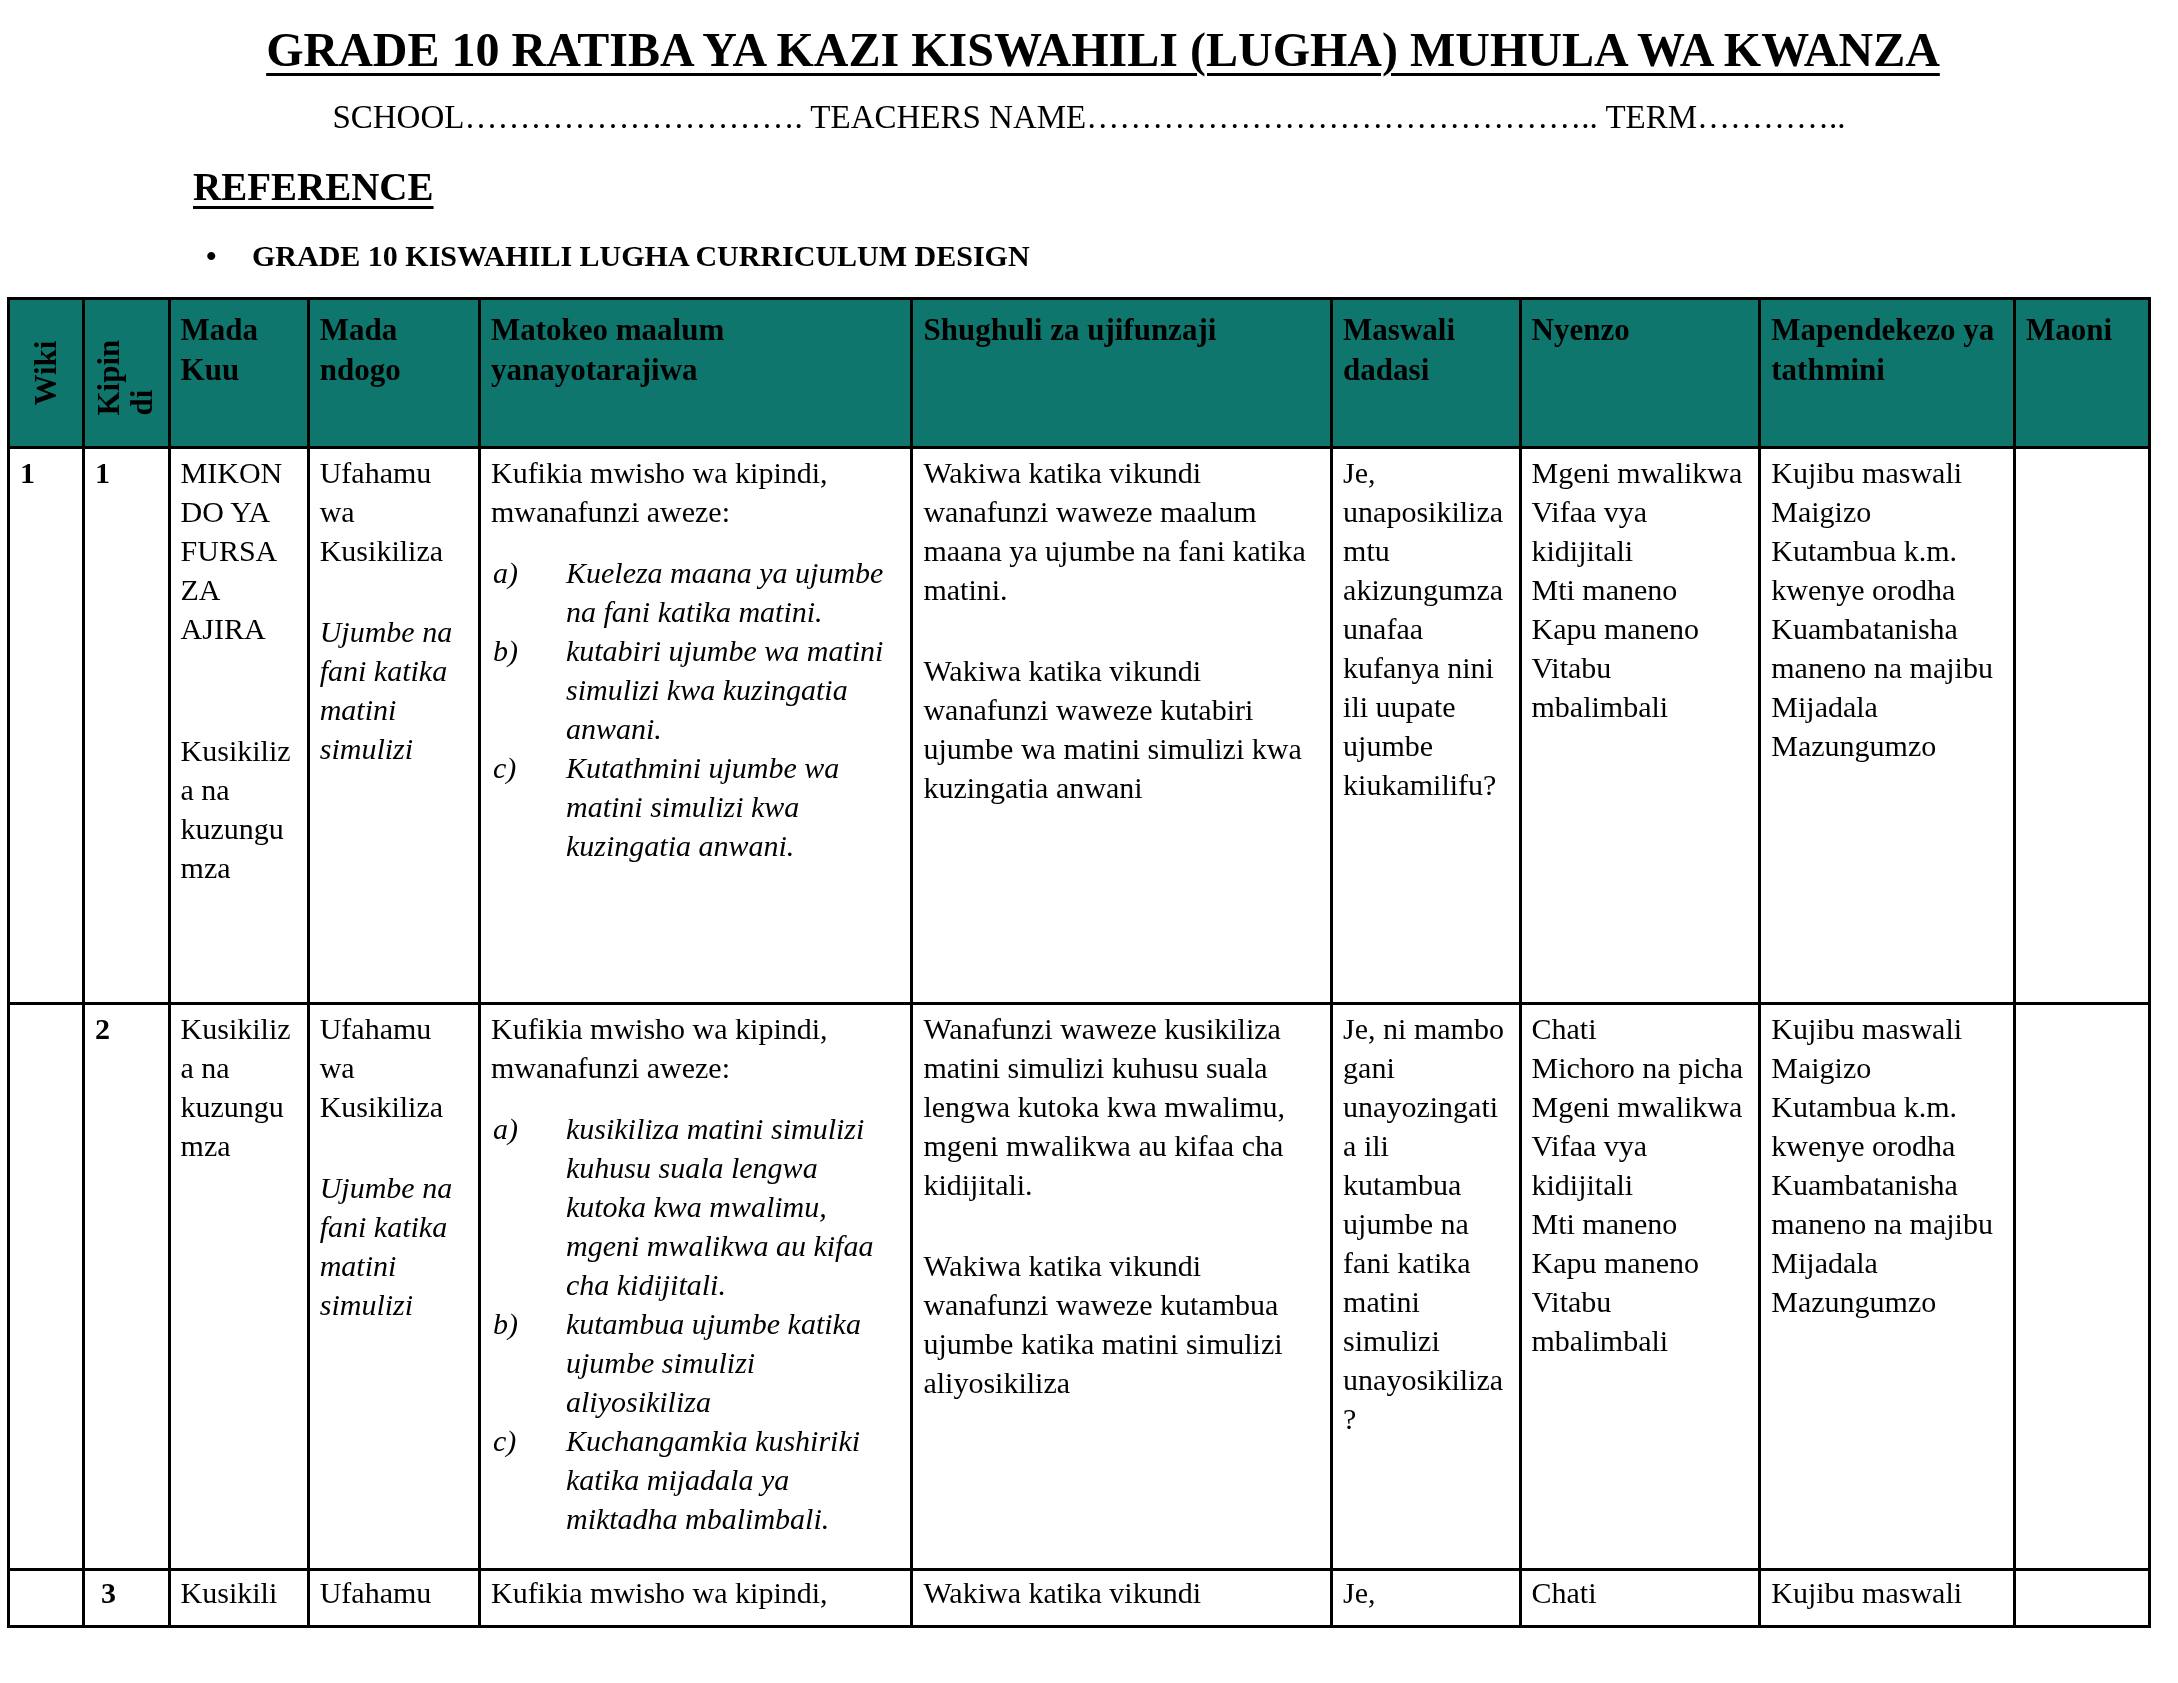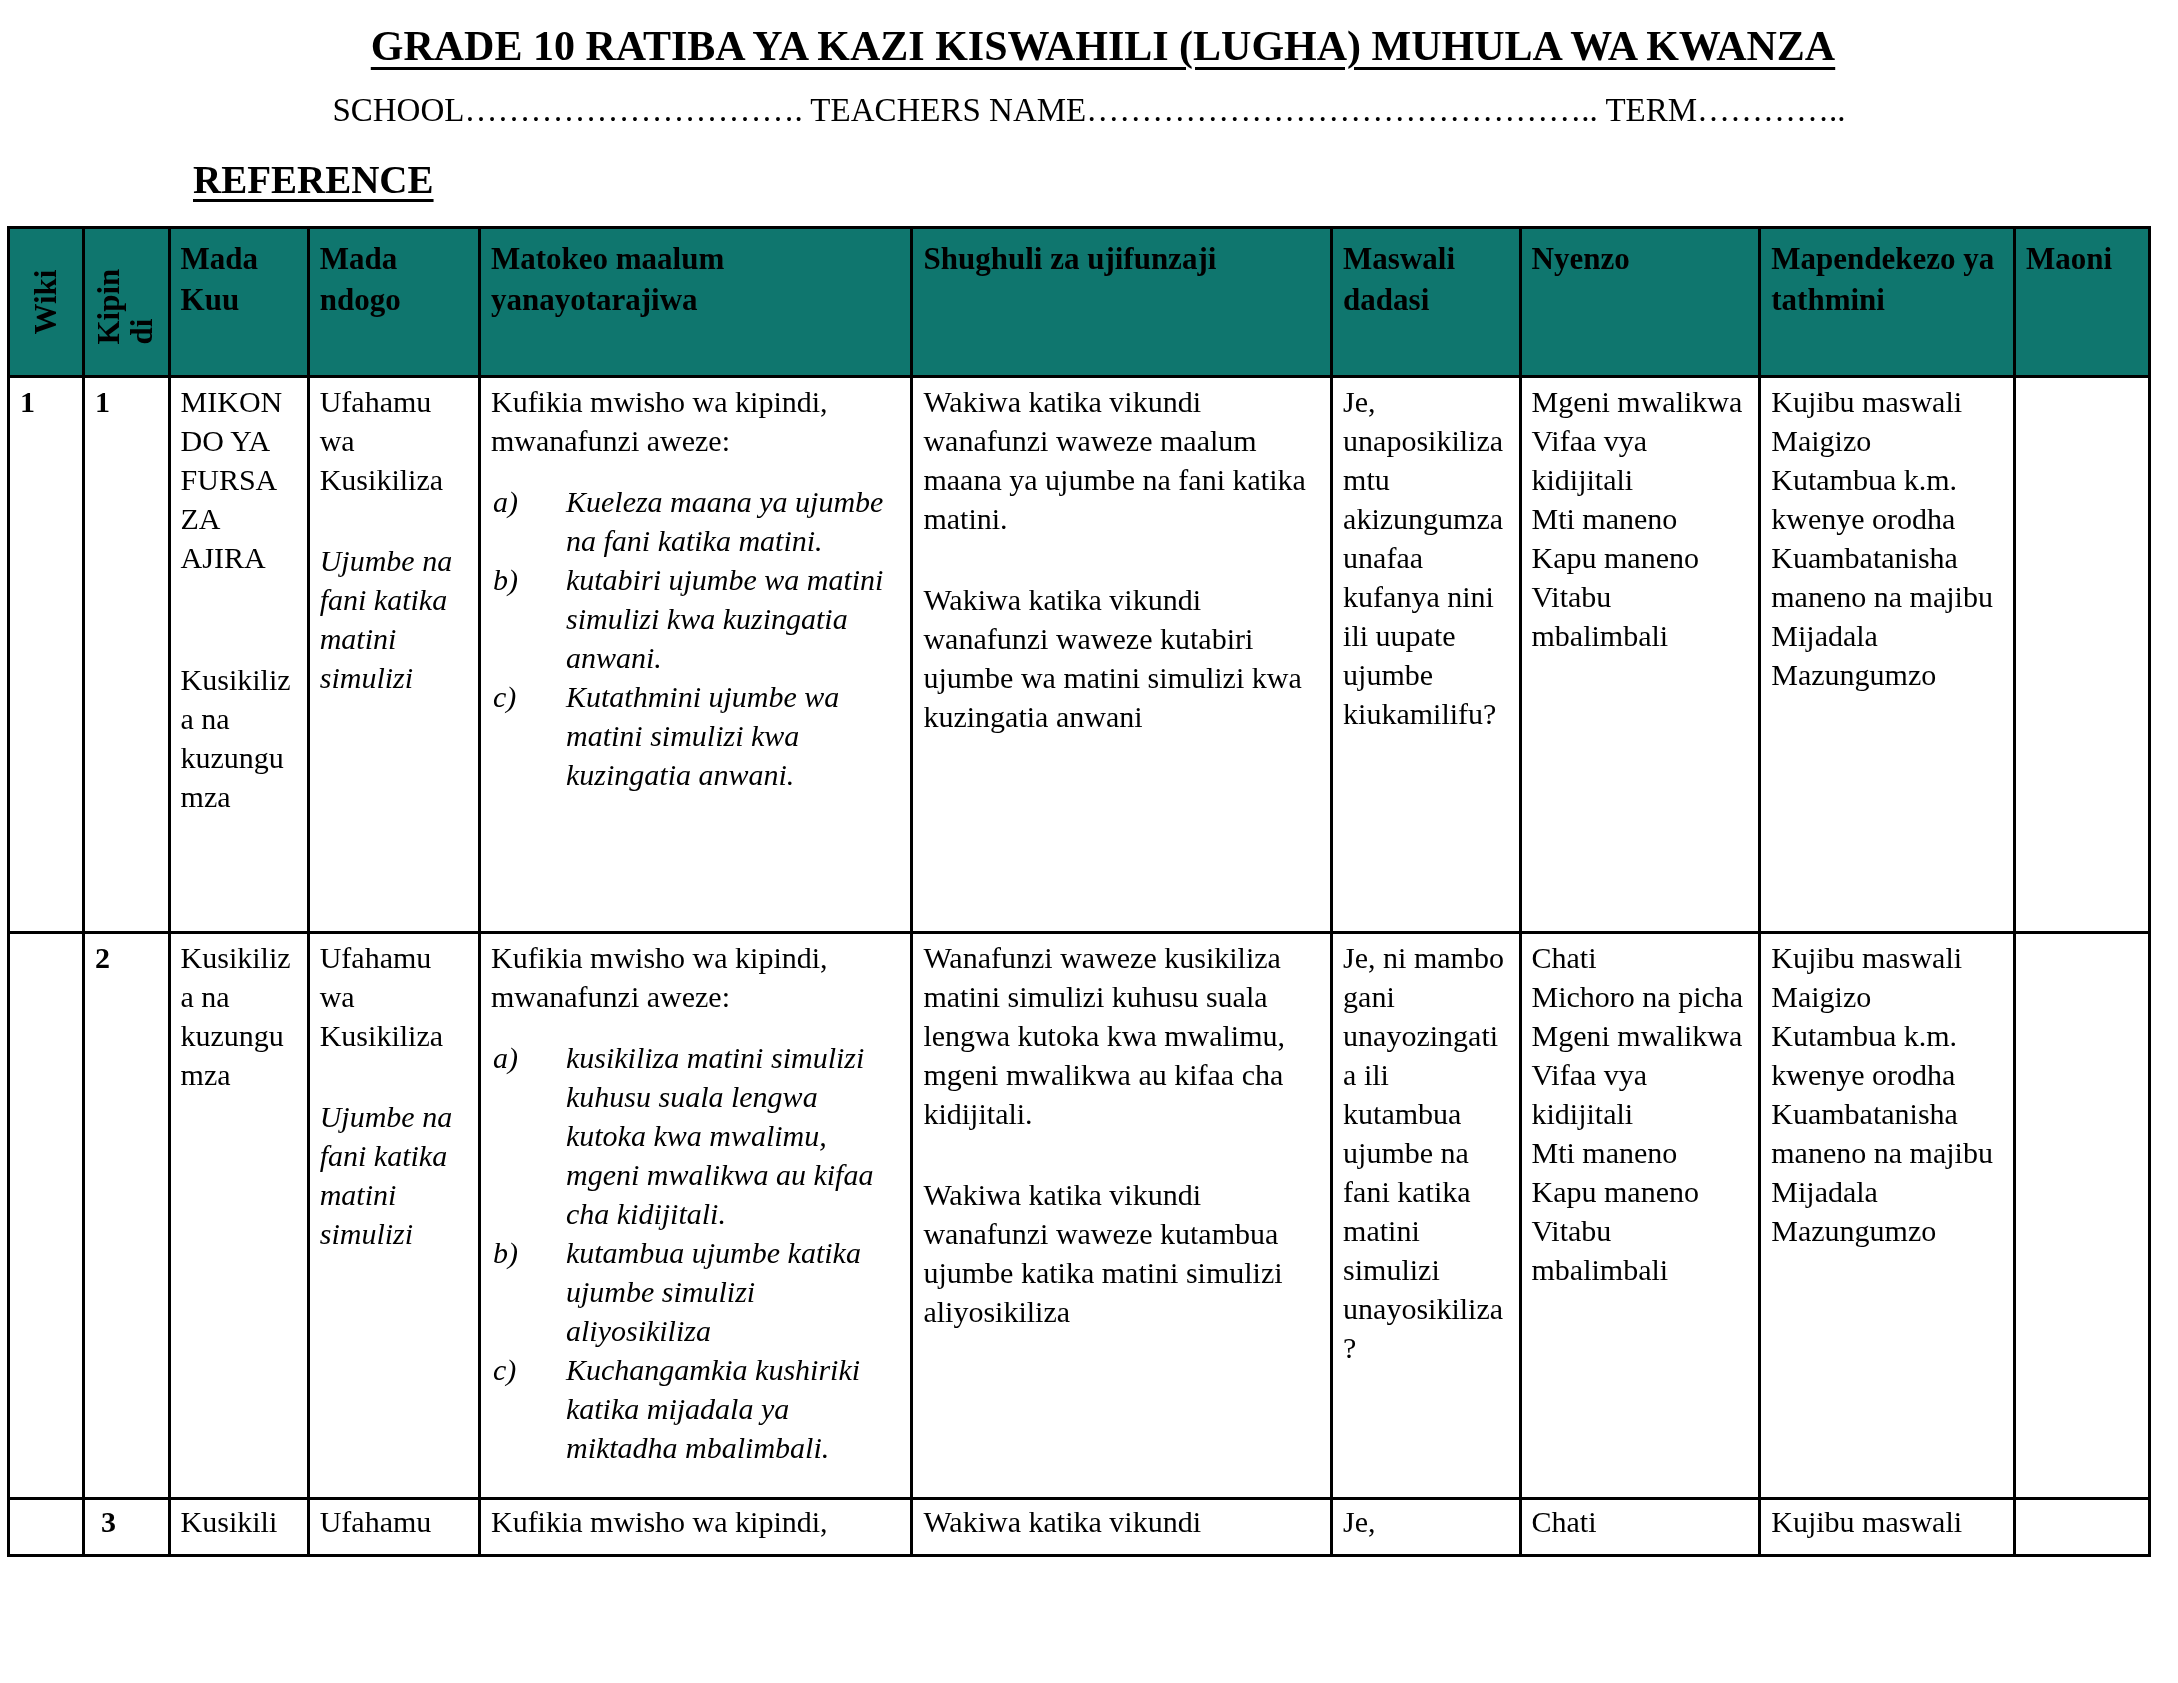--- a/index.html
+++ b/index.html
@@ -2,21 +2,21 @@
 <html><head>
 <meta charset="utf-8">
 <style>
   html,body{margin:0;padding:0;background:#ffffff;}
   .page{
     width:2178px;height:1683px;background:#ffffff;color:#000;
     font-family:"Liberation Serif","DejaVu Serif",serif;
     overflow:hidden;position:relative;box-sizing:border-box;padding-top:22px;
   }
   .title{
-    text-align:center;font-weight:bold;font-size:42px;line-height:1.15;
+    text-align:center;font-weight:bold;font-size:48px;line-height:1.15;
     text-decoration:underline;text-decoration-thickness:3px;text-underline-offset:7px;margin-left:28px;
   }
   .subtitle{text-align:center;font-size:33px;margin-top:22px;}
   .reference{
     margin:28px 0 0 193px;font-size:39px;font-weight:bold;
     text-decoration:underline;text-decoration-thickness:3px;text-underline-offset:6px;
     display:inline-block;
   }
   .bullet-line{margin:30px 0 0 206px;font-size:30px;font-weight:bold;}
   .bullet-line .bullet{display:inline-block;width:46px;}
@@ -56,20 +56,23 @@
 <div class="page">
 
   <div class="title">GRADE 10 RATIBA YA KAZI KISWAHILI (LUGHA) MUHULA WA KWANZA</div>
 
   <div class="subtitle">SCHOOL…………………………. TEACHERS NAME……………………………………….. TERM…………..</div>
 
   <div>
     <div class="reference">REFERENCE</div>
   </div>
 
+  <div class="bullet-line">
+    <span class="bullet">•</span><span>GRADE 10 KISWAHILI LUGHA CURRICULUM DESIGN</span>
+  </div>
 
   <table class="sow">
     <colgroup>
       <col style="width:3.5%">
         <col style="width:4.0%">
         <col style="width:6.5%">
         <col style="width:8.0%">
       <col style="width:20.2%">
         <col style="width:19.6%">
         <col style="width:8.8%">

